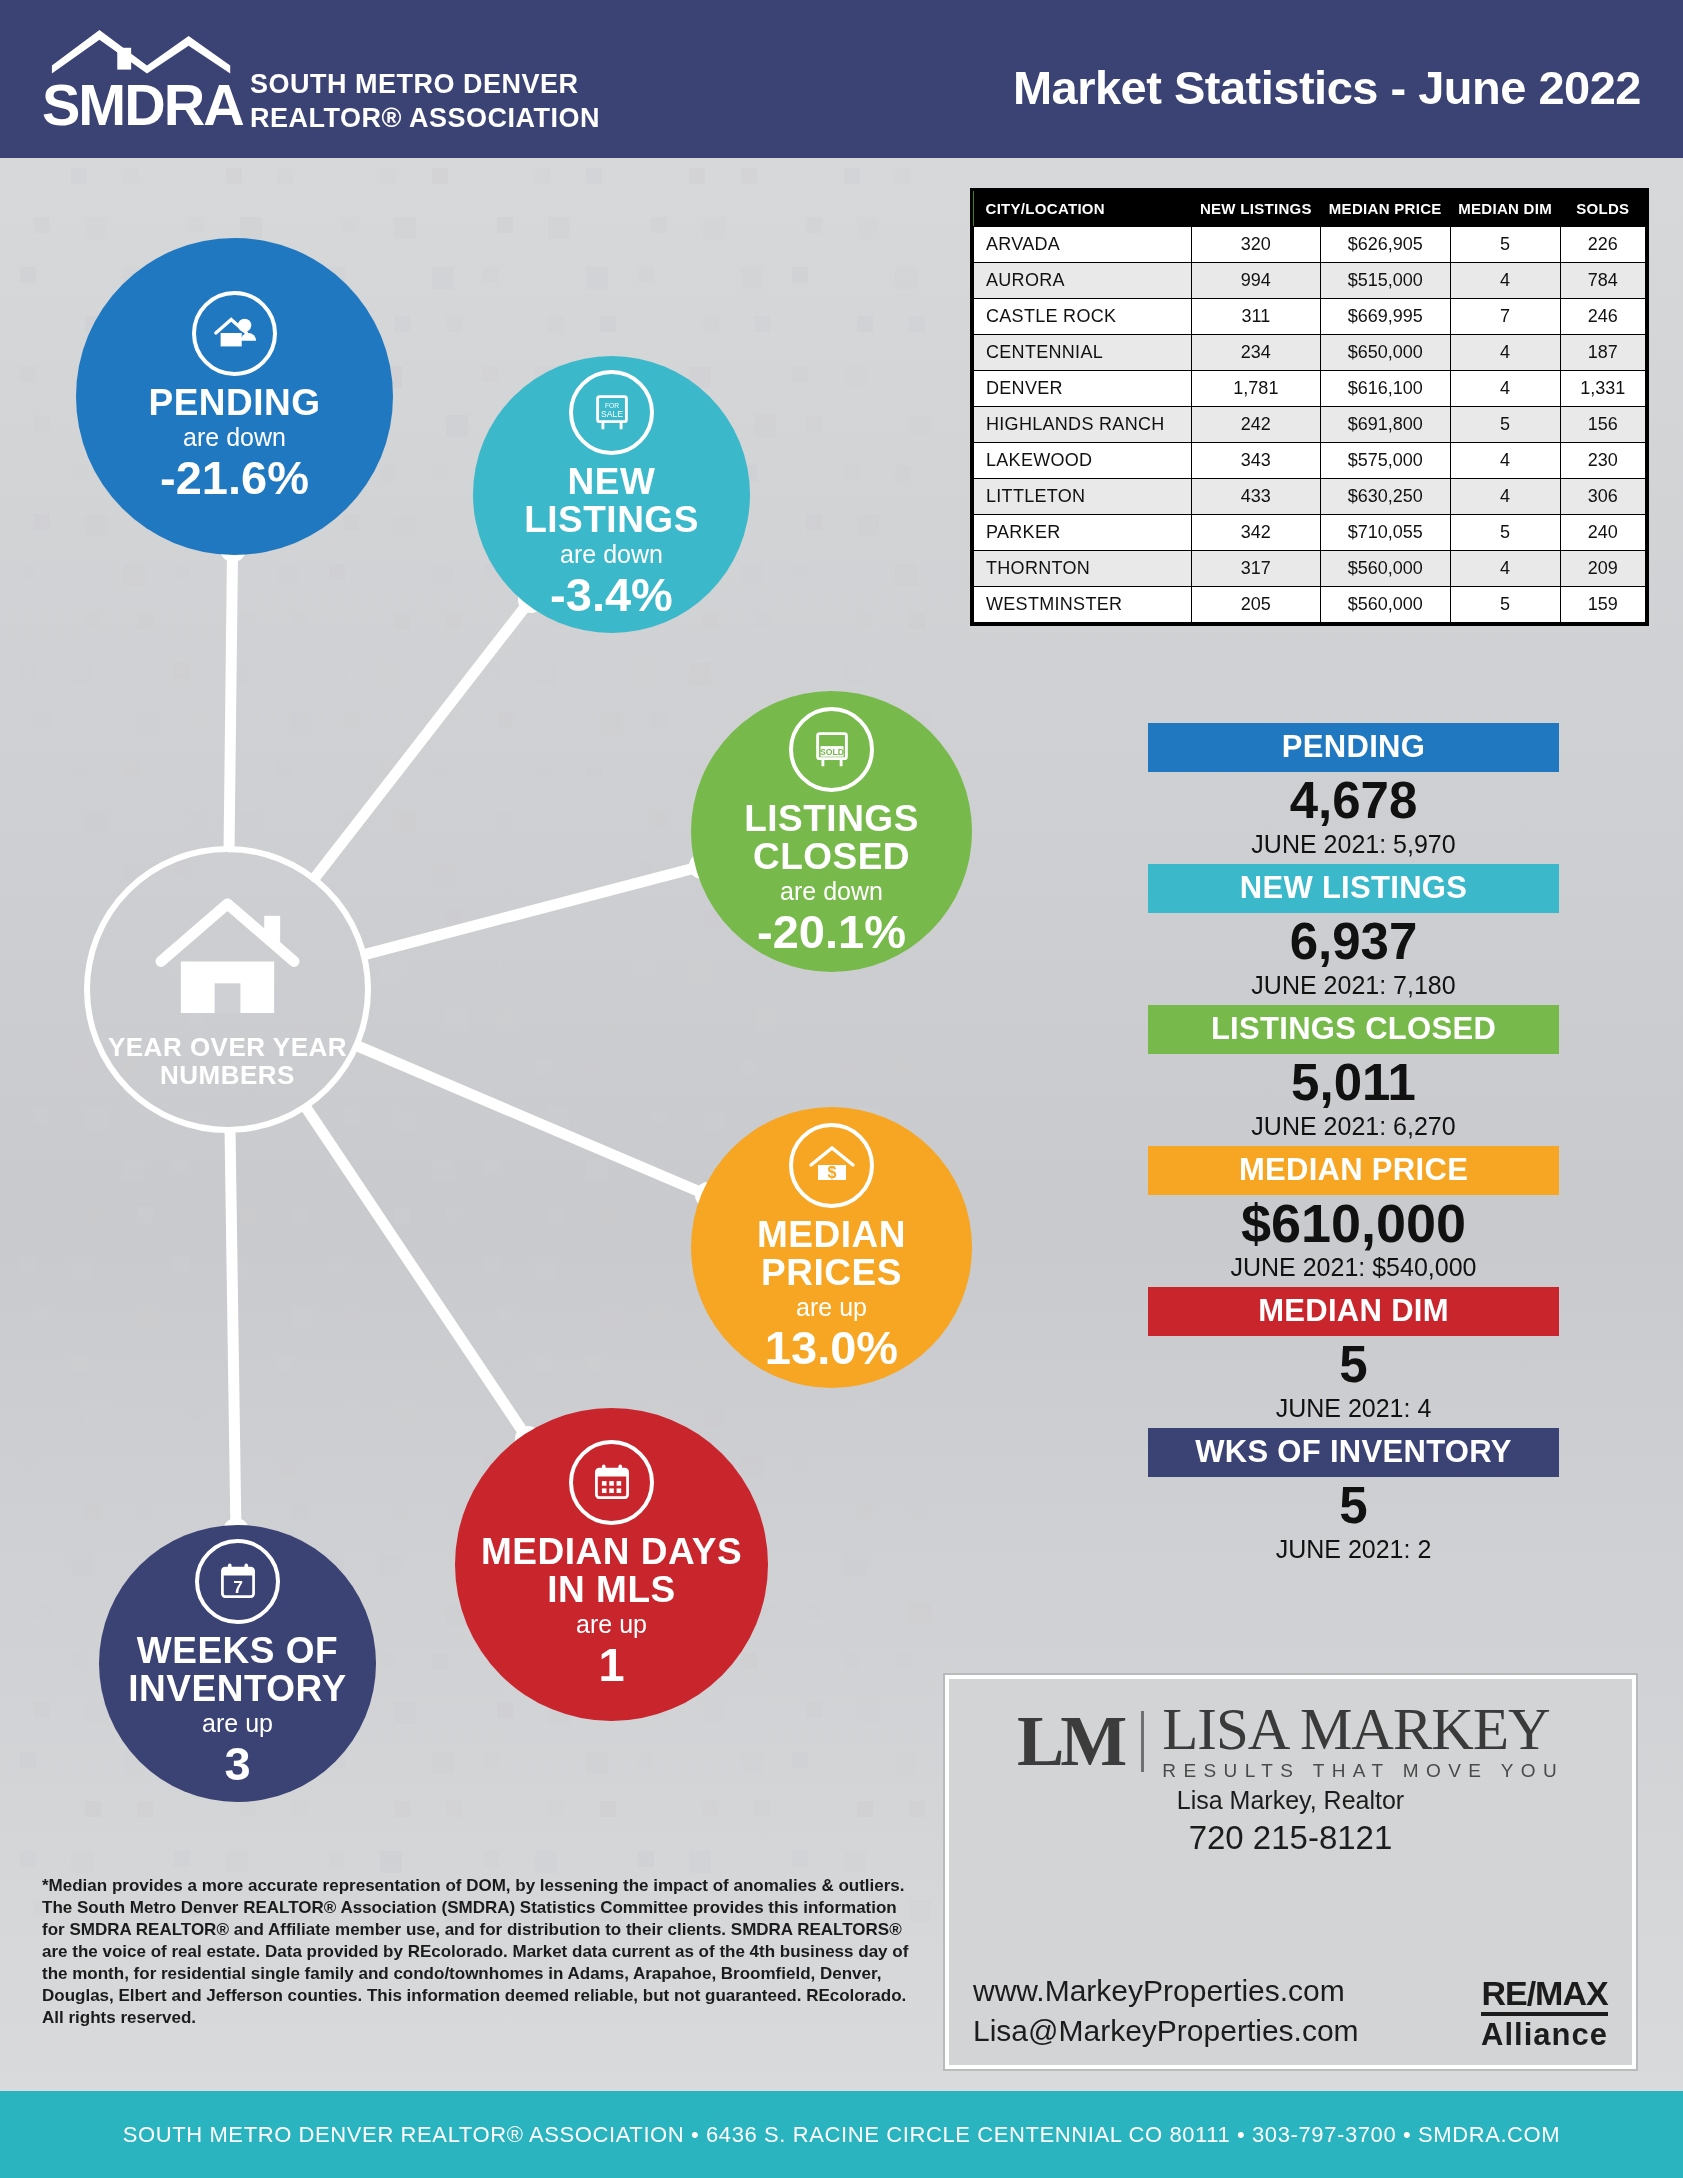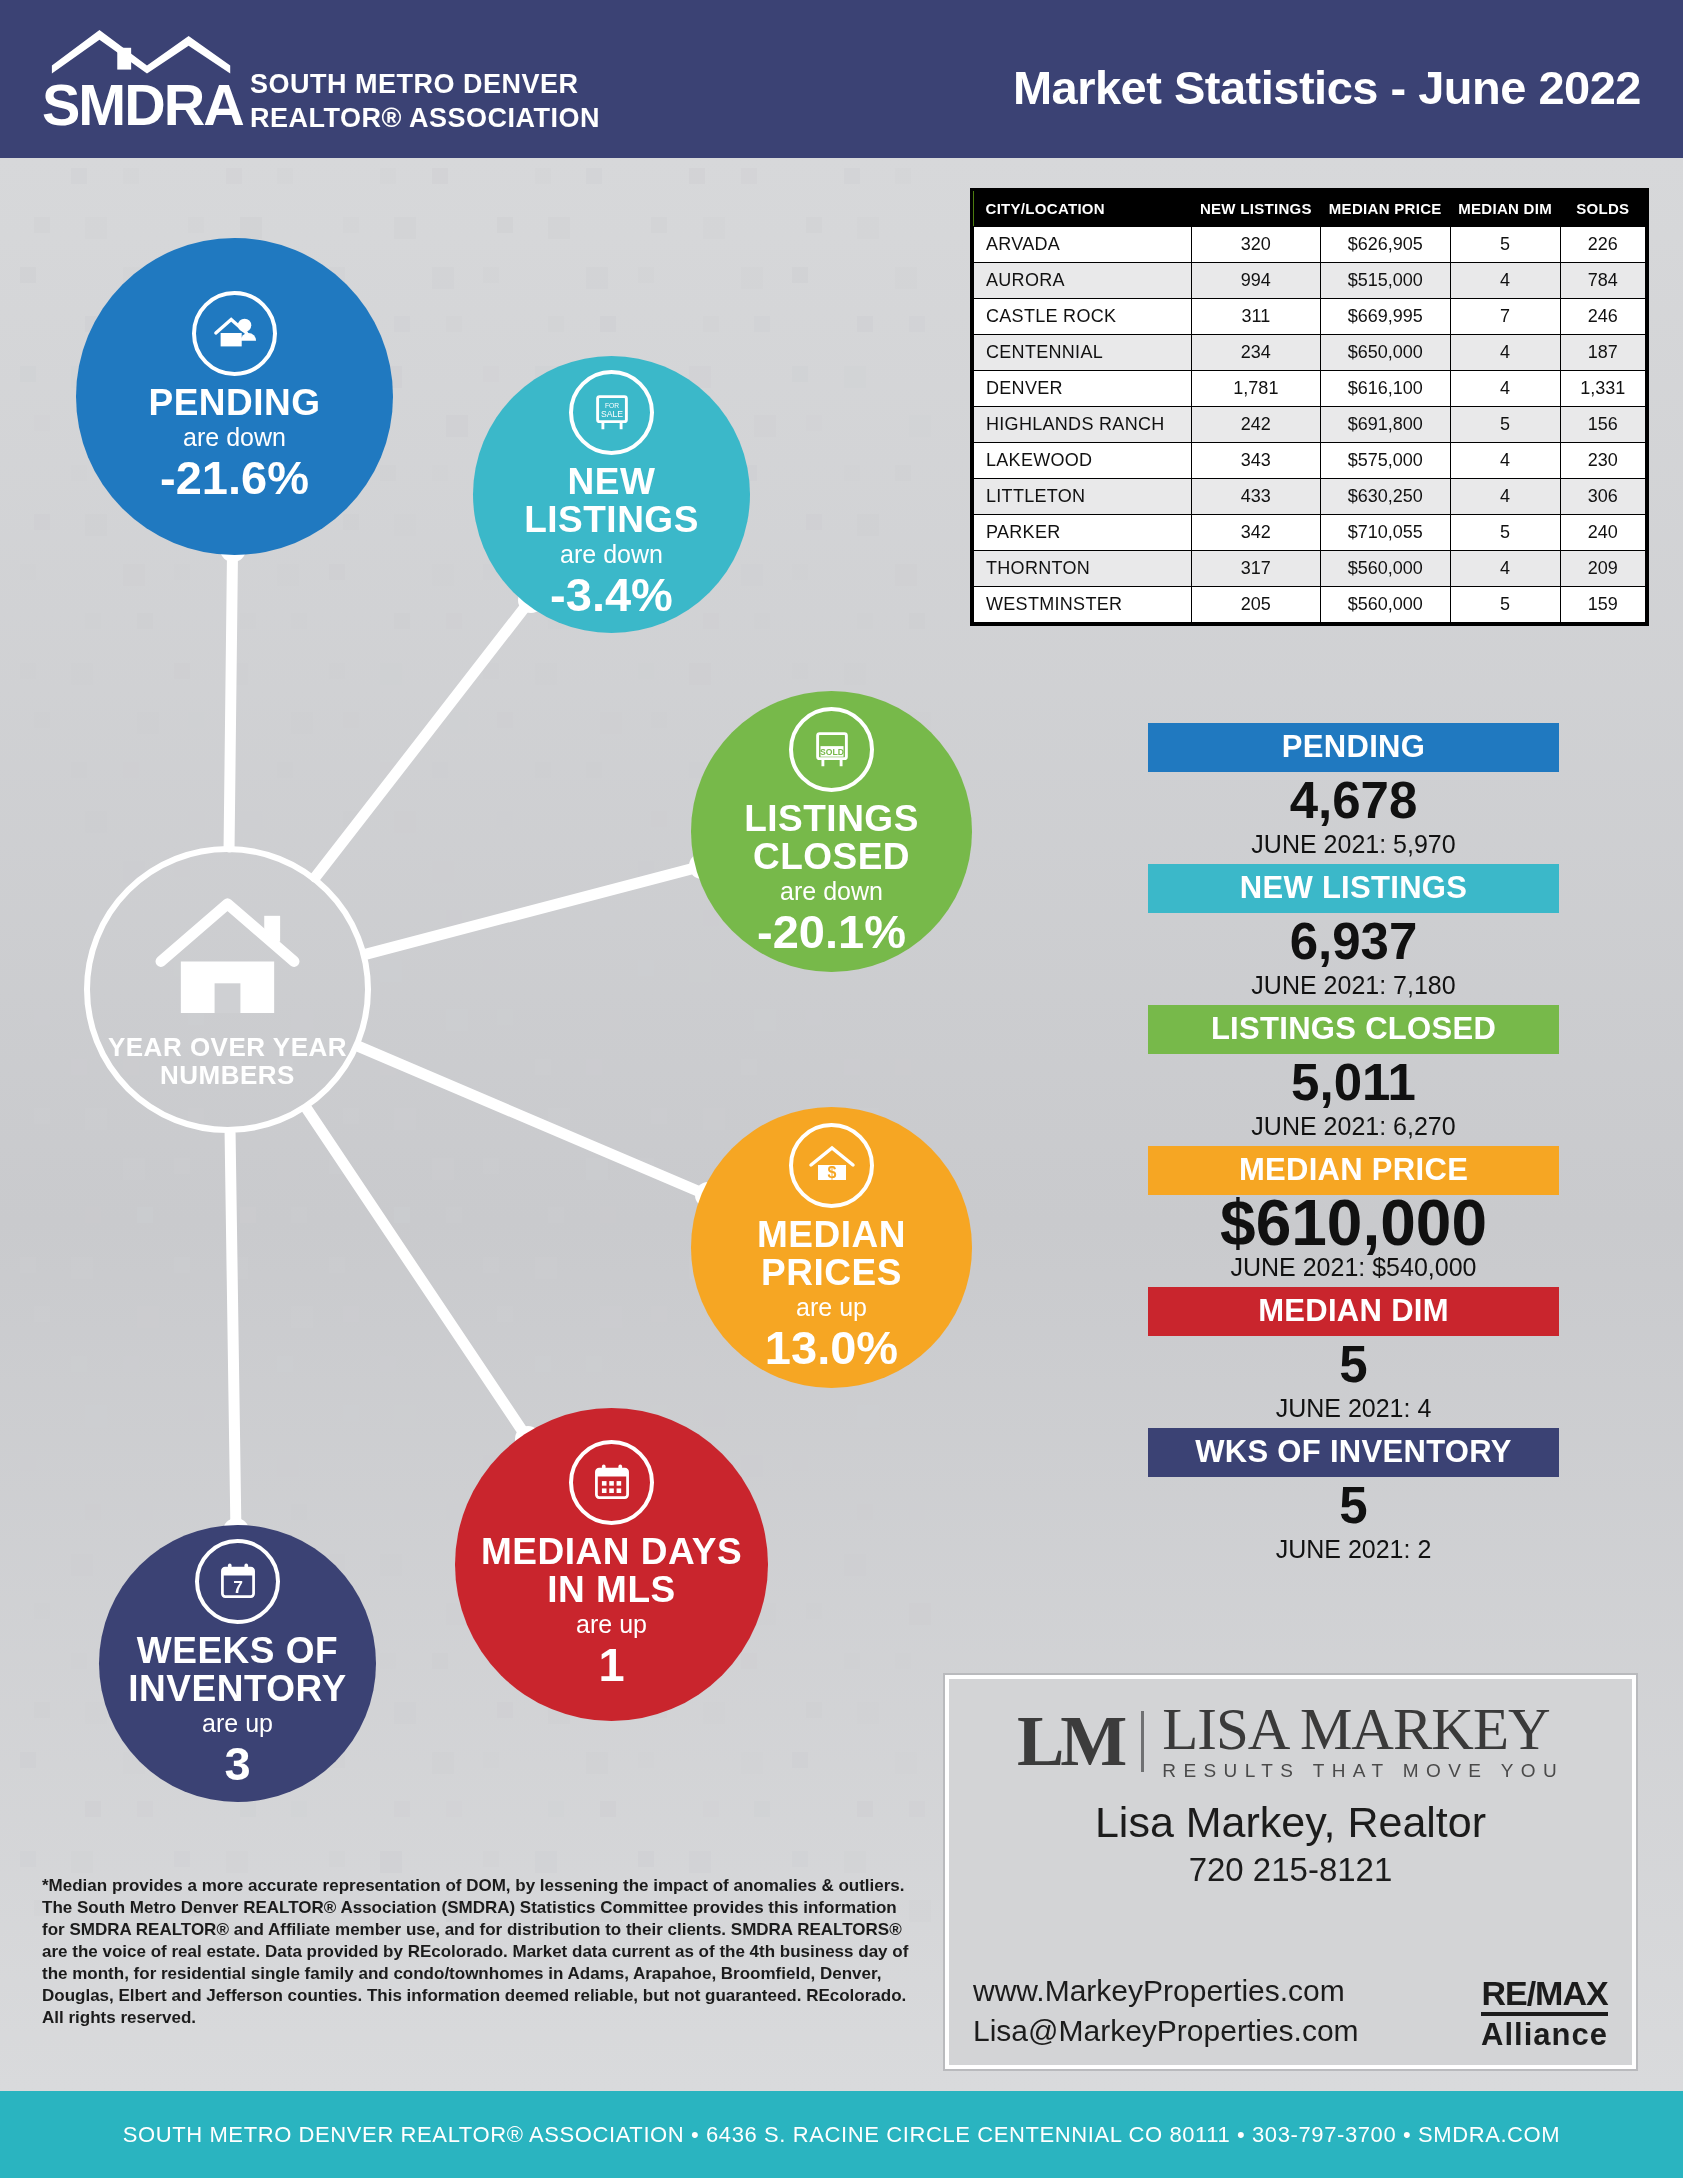--- a/index.html
+++ b/index.html
@@ -58,39 +58,39 @@
   thead th{background:#000;color:#fff;font-size:15px;font-weight:bold;padding:9px 6px;letter-spacing:0.3px;text-align:center;}
   thead th.lft{text-align:left;padding-left:12px;}
   tbody td{border:1px solid #000;padding:7px 18px;text-align:center;color:#111;font-size:18px;}
   tbody td.lft{text-align:left;padding-left:12px;letter-spacing:0.3px;}
   tbody tr:nth-child(even) td{background:#e9e9ea;}
   tbody tr:nth-child(odd) td{background:#ffffff;}
   
   .stats{position:absolute;left:1148px;top:723px;width:411px;}
   .stat-band{color:#fff;font-size:31px;font-weight:bold;text-align:center;padding:6px 0 7px;letter-spacing:0.3px;}
   .stat-num{font-size:51px;font-weight:bold;color:#111;text-align:center;line-height:57px;}
-  .stat-num.big{font-size:64px;}
+  .stat-num.big{font-size:54px;}
   .stat-prev{font-size:25px;color:#111;text-align:center;margin-bottom:5px;line-height:30px;}
   
   .disclaimer{
     position:absolute;left:42px;bottom:149px;width:871px;color:#1b1b1b;
     font-size:17px;line-height:22px;font-weight:bold;
   }
   
   .agent{
     position:absolute;left:945px;bottom:109px;width:683px;height:386px;
     background:#d3d4d6;border:4px solid #fff;box-shadow:0 0 0 2px #b9babd;
     display:flex;flex-direction:column;align-items:center;
   }
   .agent-logo{display:flex;align-items:center;justify-content:center;margin-top:22px;}
   .lm-mono{font-family:"Liberation Serif", serif;font-size:71px;color:#3c3c3c;letter-spacing:-4px;font-weight:bold;}
   .lm-bar{width:3px;height:61px;background:#6f7072;margin:0 18px;}
   .lm-name{font-family:"Liberation Serif", serif;font-size:59px;color:#3a3a3a;letter-spacing:-1px;line-height:57px;}
   .lm-tag{font-family:"Liberation Sans",sans-serif;font-size:19px;color:#4a4a4a;letter-spacing:7.4px;text-align:right;margin-top:2px;}
-  .agent-name{font-size:43px;color:#1c1c1c;margin-top:16px;}
+  .agent-name{font-size:25px;color:#1c1c1c;margin-top:4px;}
   .agent-phone{font-size:33px;color:#1c1c1c;margin-top:4px;}
   .agent-bottom{display:flex;align-items:flex-end;justify-content:space-between;width:100%;padding:0 24px 14px;margin-top:auto;box-sizing:border-box;}
   .agent-email{font-size:30px;color:#1c1c1c;line-height:40px;}
   .remax{font-family:"Liberation Sans",sans-serif;text-align:center;}
   .remax .r1{font-size:34px;font-weight:bold;letter-spacing:-1px;color:#1c1c1c;line-height:34px;}
   .remax .r2{font-size:31px;font-weight:bold;letter-spacing:1px;color:#1c1c1c;line-height:33px;}
   .remax .rbar{height:4px;background:#1c1c1c;margin:2px 0;}
 </style>
 </head>
 <body>

